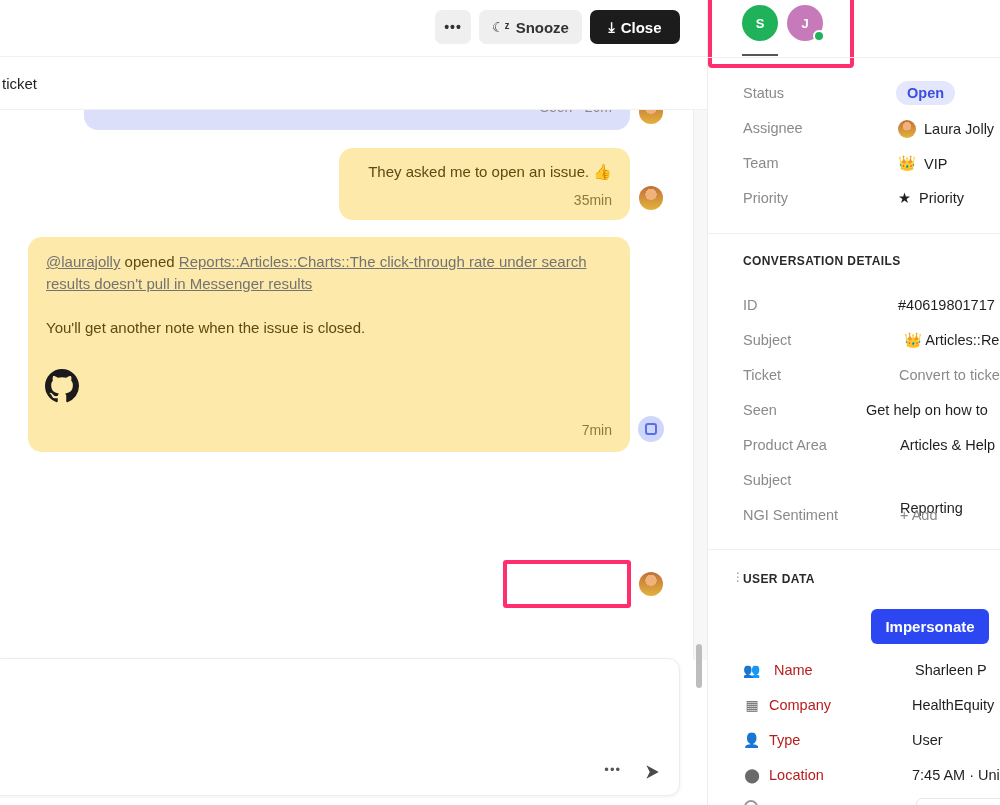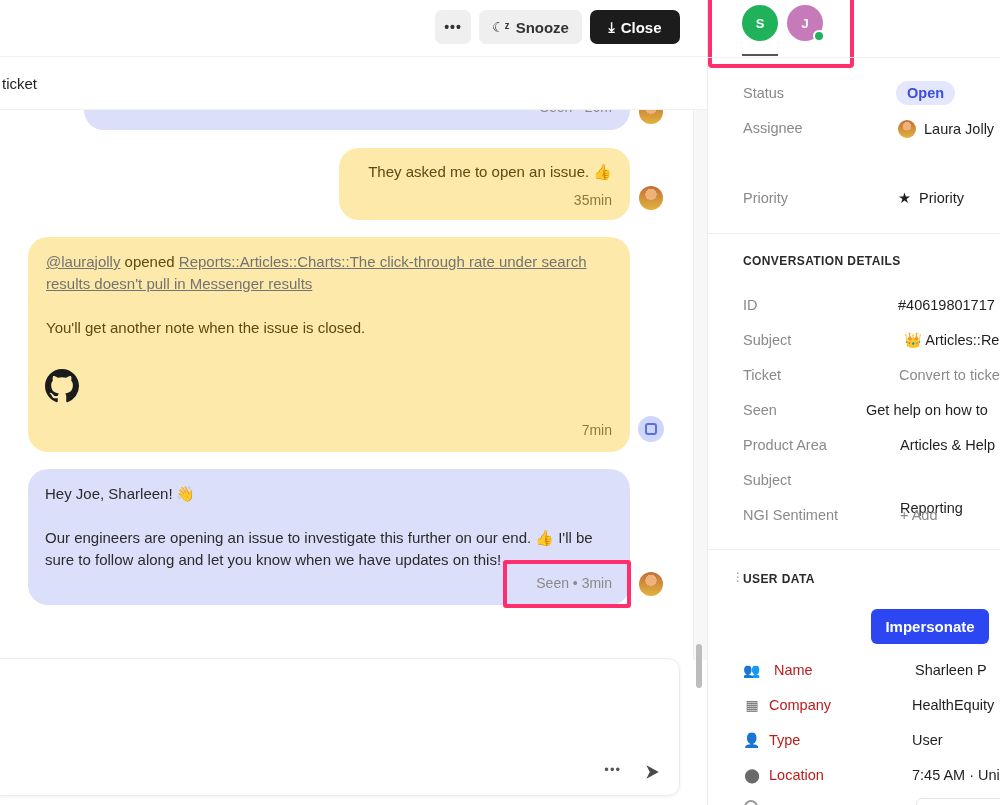--- a/index.html
+++ b/index.html
@@ -14,21 +14,21 @@
     font-size: 15px; font-weight: 600; cursor: pointer; }
   .btn-more { left: 435px; width: 36px; background: #efefef; color: #333; font-size: 14px; letter-spacing: 1px; }
   .btn-snooze { left: 479px; width: 103px; background: #efefef; color: #333; gap: 6px; }
   .btn-close { left: 590px; width: 90px; background: #1c1c1c; color: #fff; gap: 6px; }
   .btn-close .ico, .btn-snooze .ico { font-size: 14px; }
 
   .subbar { position: absolute; left: 0; top: 57px; width: 707px; height: 53px; border-bottom: 1px solid #f0f0f0; }
   .subbar .title { position: absolute; left: 2px; top: 18px; font-size: 15px; color: #1f1f1f; }
 
   .stream { position: absolute; left: 0; top: 110px; width: 693px; height: 550px; overflow: hidden; }
-  .bubble { position: absolute; border-radius: 20px; font-size: 15px; line-height: 22px; }
+  .bubble { position: absolute; border-radius: 14px; font-size: 15px; line-height: 22px; }
   .b-purple { background: #dcdffa; color: #2b2b2b; }
   .b-yellow { background: #fde9a9; color: #5e4a12; }
   .meta { position: absolute; font-size: 14px; color: #8a8a8a; }
   .b-yellow .meta { color: #8f7a3c; }
 
   .bub0 { left: 84px; top: -20px; width: 546px; height: 40px; }
   .bub0 .meta { right: 18px; top: 6px; }
   .bub1 { left: 339px; top: 38px; width: 291px; height: 72px; padding: 13px 18px; text-align: right; }
   .bub1 .meta { right: 18px; top: 41px; }
   .bub2 { left: 28px; top: 127px; width: 602px; height: 215px; padding: 14px 18px; }
@@ -132,25 +132,20 @@
         <div class="para2">You'll get another note when the issue is closed.</div>
         <svg class="gh" viewBox="0 0 16 16">
           <path fill="#1b1b1b" d="M8 0C3.58 0 0 3.58 0 8c0 3.54 2.29 6.53 5.47 7.59.4.07.55-.17.55-.38 0-.19-.01-.82-.01-1.49-2.01.37-2.53-.49-2.69-.94-.09-.23-.48-.94-.82-1.13-.28-.15-.68-.52-.01-.53.63-.01 1.08.58 1.23.82.72 1.21 1.87.87 2.33.66.07-.52.28-.87.51-1.07-1.78-.2-3.64-.89-3.64-3.95 0-.87.31-1.59.82-2.15-.08-.2-.36-1.02.08-2.12 0 0 .67-.21 2.2.82.64-.18 1.32-.27 2-.27.68 0 1.36.09 2 .27 1.53-1.04 2.2-.82 2.2-.82.44 1.1.16 1.92.08 2.12.51.56.82 1.27.82 2.15 0 3.07-1.87 3.75-3.65 3.95.29.25.54.73.54 1.48 0 1.07-.01 1.93-.01 2.2 0 .21.15.46.55.38A8.013 8.013 0 0016 8c0-4.42-3.58-8-8-8z"></path>
         </svg>
         <span class="meta">7min</span>
       </div>
       <div class="bot-icon" style="left:638px; top:306px;">
           <span></span>
         </div>
 
-      <div class="bubble b-purple bub3">
-        <div>Hey Joe, Sharleen! 👋</div>
-        <div class="para2">Our engineers are opening an issue to investigate this further on our end. 👍 I'll be sure to follow along and let you know when we have updates on this!</div>
-        <span class="meta">Seen • 3min</span>
-      </div>
       <div class="avatar-small av-laura" style="left:639px; top:462px;"></div>
     </div>
 
     <div class="highlight-seen"></div>
 
     <div class="scroll-track"></div>
     <div class="scroll-thumb"></div>
 
     <div class="composer">
       <textarea placeholder="" style=""></textarea>
@@ -179,20 +174,27 @@
       <span class="lbl">Status</span>
       <span class="pill-open">Open</span>
     </div>
     <div class="row" style="top:117px;text-decoration:underline;">
       <span class="lbl">Assignee</span>
       <span class="val">
         <span class="avatar-small av-laura" style="position:relative; width:18px; height:18px;"></span>
         <span>Laura Jolly</span>
       </span>
     </div>
+    <div class="row" style="top:152px;">
+      <span class="lbl">Team</span>
+      <span class="val">
+        <span>👑</span>
+        <span>VIP</span>
+      </span>
+    </div>
     <div class="row" style="top:187px;">
       <span class="lbl">Priority</span>
       <span class="val">
         <span>★</span>
         <span>Priority</span>
       </span>
     </div>
 
     <div class="divider" style="top:233px;"></div>
     <div class="section-title" style="top:254px;">CONVERSATION DETAILS</div>

